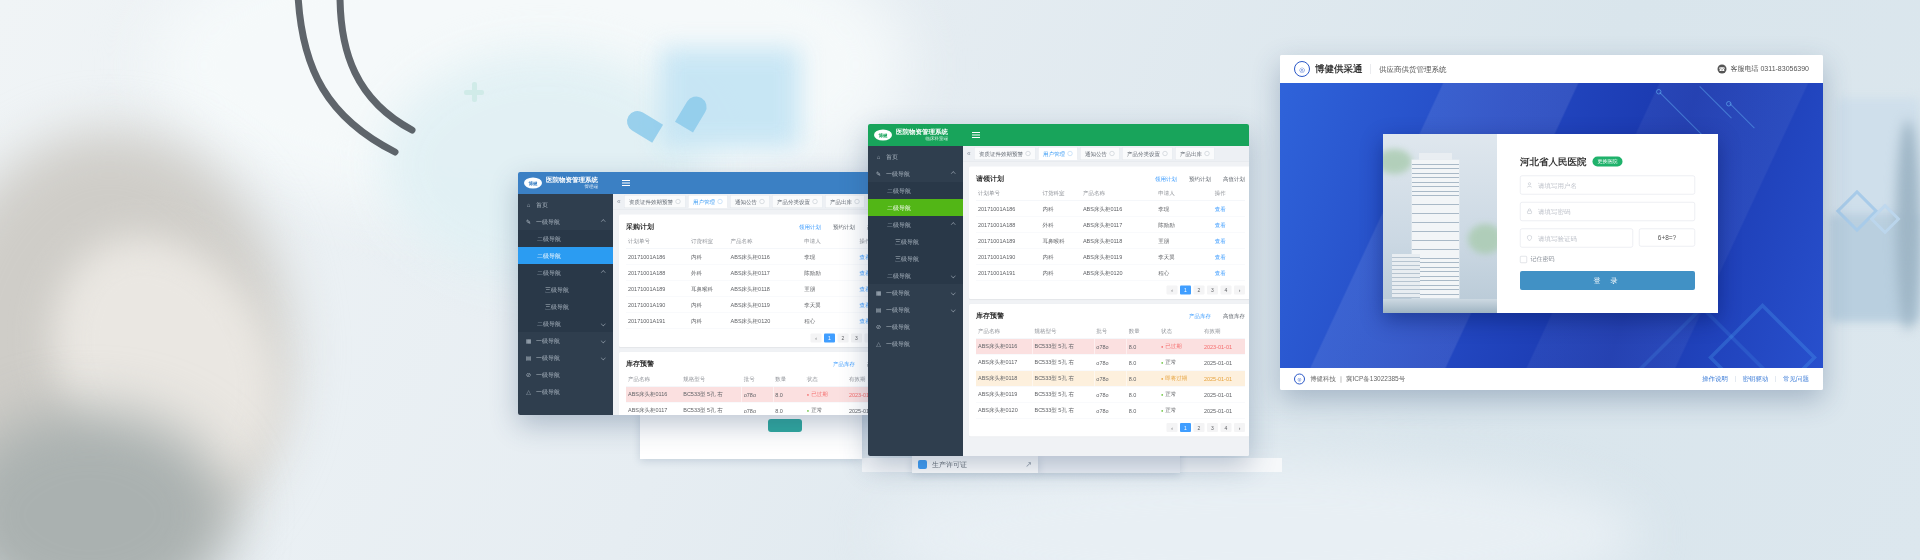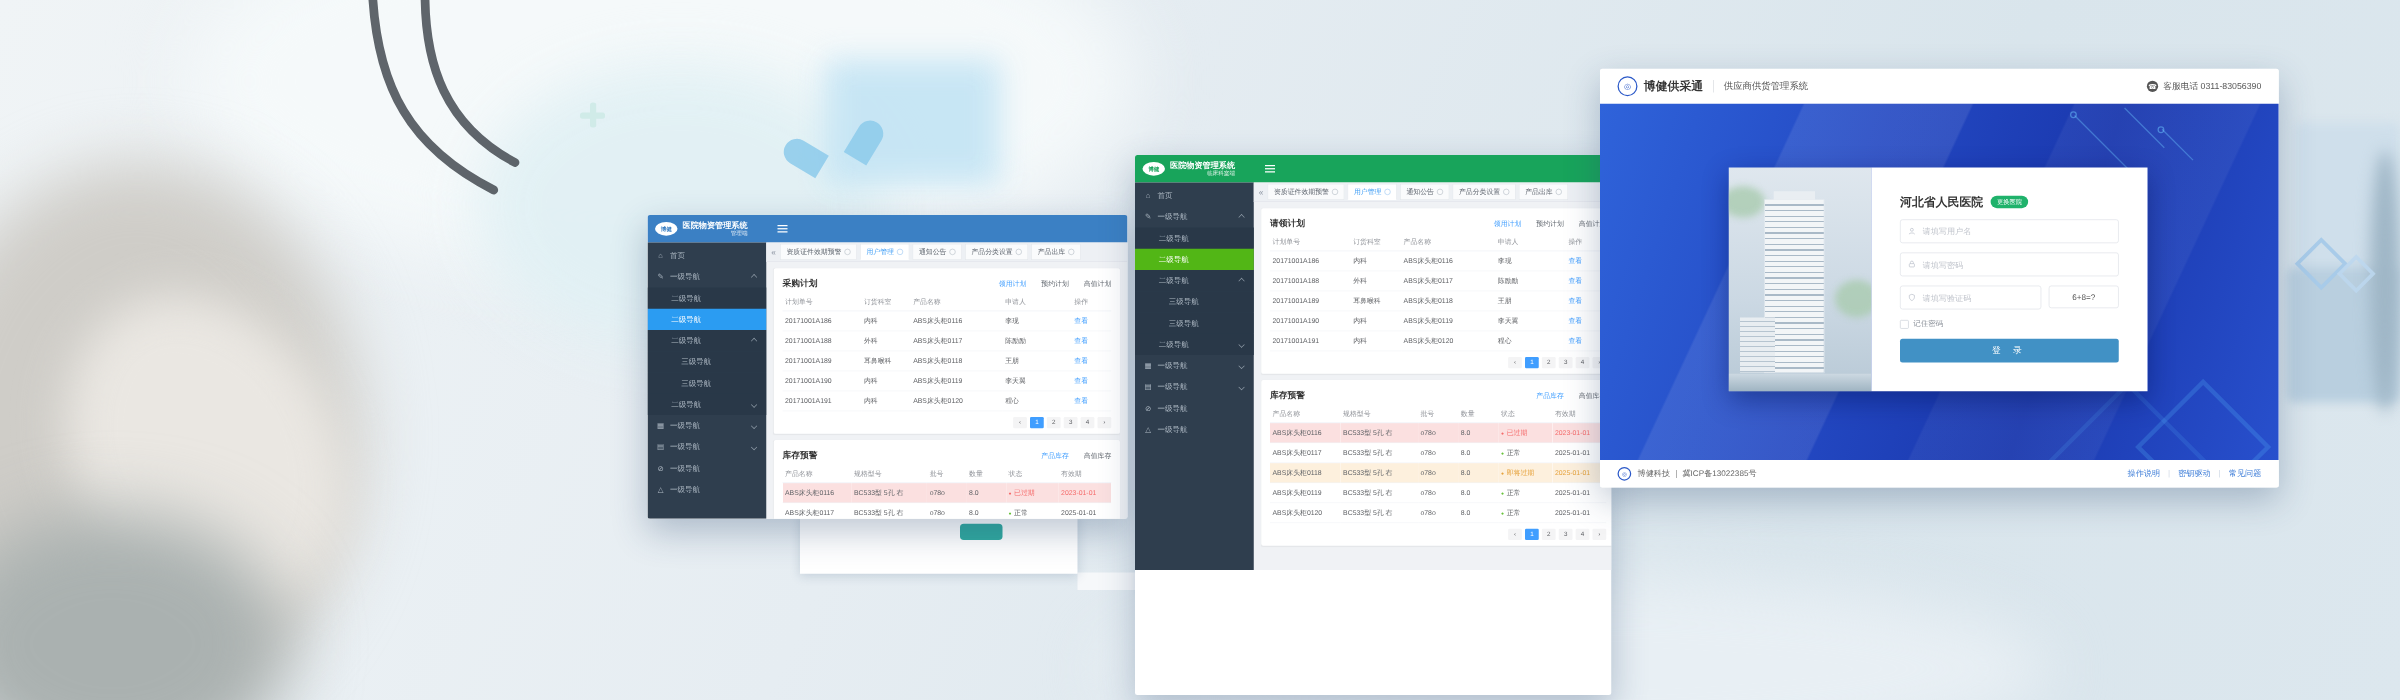--- a/index.html
+++ b/index.html
@@ -27,21 +27,21 @@
   .plus:before{left:8px;top:0;width:5px;height:20px;}
   .plus:after{left:0;top:8px;width:20px;height:5px;}
   .dec-chev{position:absolute;transform:rotate(45deg);}
   .dc1{left:1842px;top:196px;width:24px;height:24px;border:3px solid #a8cbe9;}
   .dc2{left:1874px;top:208px;width:16px;height:16px;border:3px solid #bcd7ee;opacity:.85;}
   
   .win{position:absolute;overflow:hidden;background:#fff;border-radius:2px;
     box-shadow:0 10px 28px rgba(40,70,110,.30);}
   .win-admin{left:518px;top:172px;width:384px;height:243px;z-index:2;
     --brand:#3b80c4;--active:#2b9cf2;}
-  .win-clinical{left:908px;top:124px;width:381px;height:432px;z-index:3;
+  .win-clinical{left:868px;top:124px;width:381px;height:332px;z-index:3;
     --brand:#18a45b;--active:#52b616;}
   .win-login{left:1280px;top:55px;width:543px;height:335px;z-index:4;}
   .frag{position:absolute;z-index:1;box-shadow:0 2px 8px rgba(40,70,110,.18);}
   .frag-left{left:640px;top:411px;width:222px;height:48px;background:#fff;}
   .frag-btn{position:absolute;left:128px;top:8px;width:34px;height:13px;background:#2fa99f;border-radius:3px;}
   .frag-strip{left:862px;top:458px;width:420px;height:14px;background:#f6f8fa;z-index:0;box-shadow:none;position:absolute;}
   .frag-panel{left:1037px;top:445px;width:143px;height:28px;background:linear-gradient(#ffffff 0 9px,#eef1f6 9px);}
   .frag-lic{left:912px;top:456px;width:126px;height:17px;background:#fff;display:flex;align-items:center;gap:5px;padding:0 6px;box-sizing:border-box;font-size:7px;color:#6a7078;}
   .lic-ico{width:9px;height:9px;background:#3e9df5;border-radius:2px;flex:0 0 9px;}
   .lic-exp{margin-left:auto;color:#9aa2ac;font-size:8px;}

